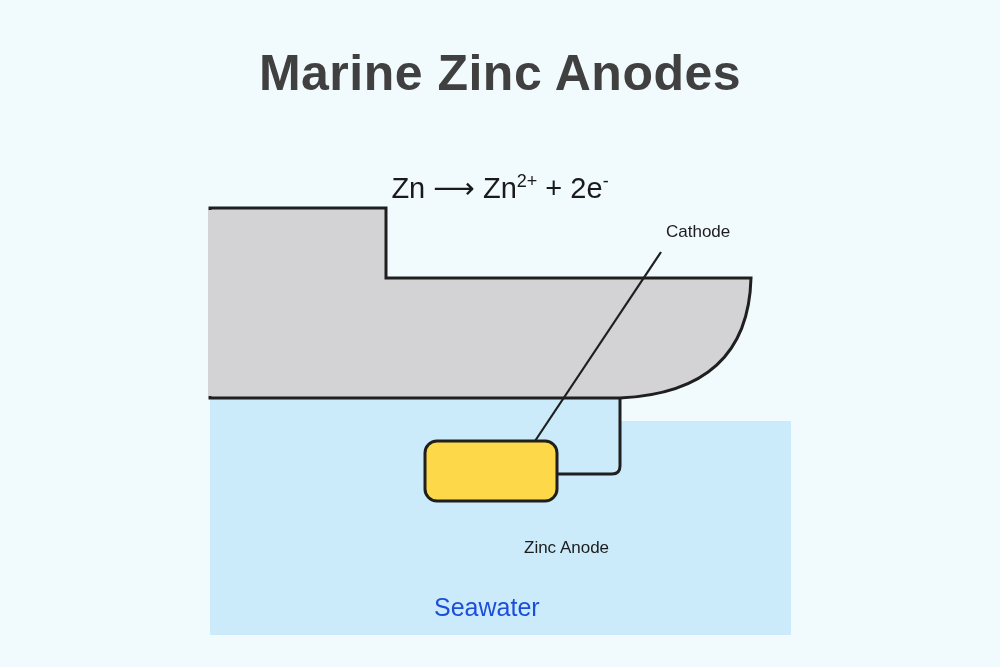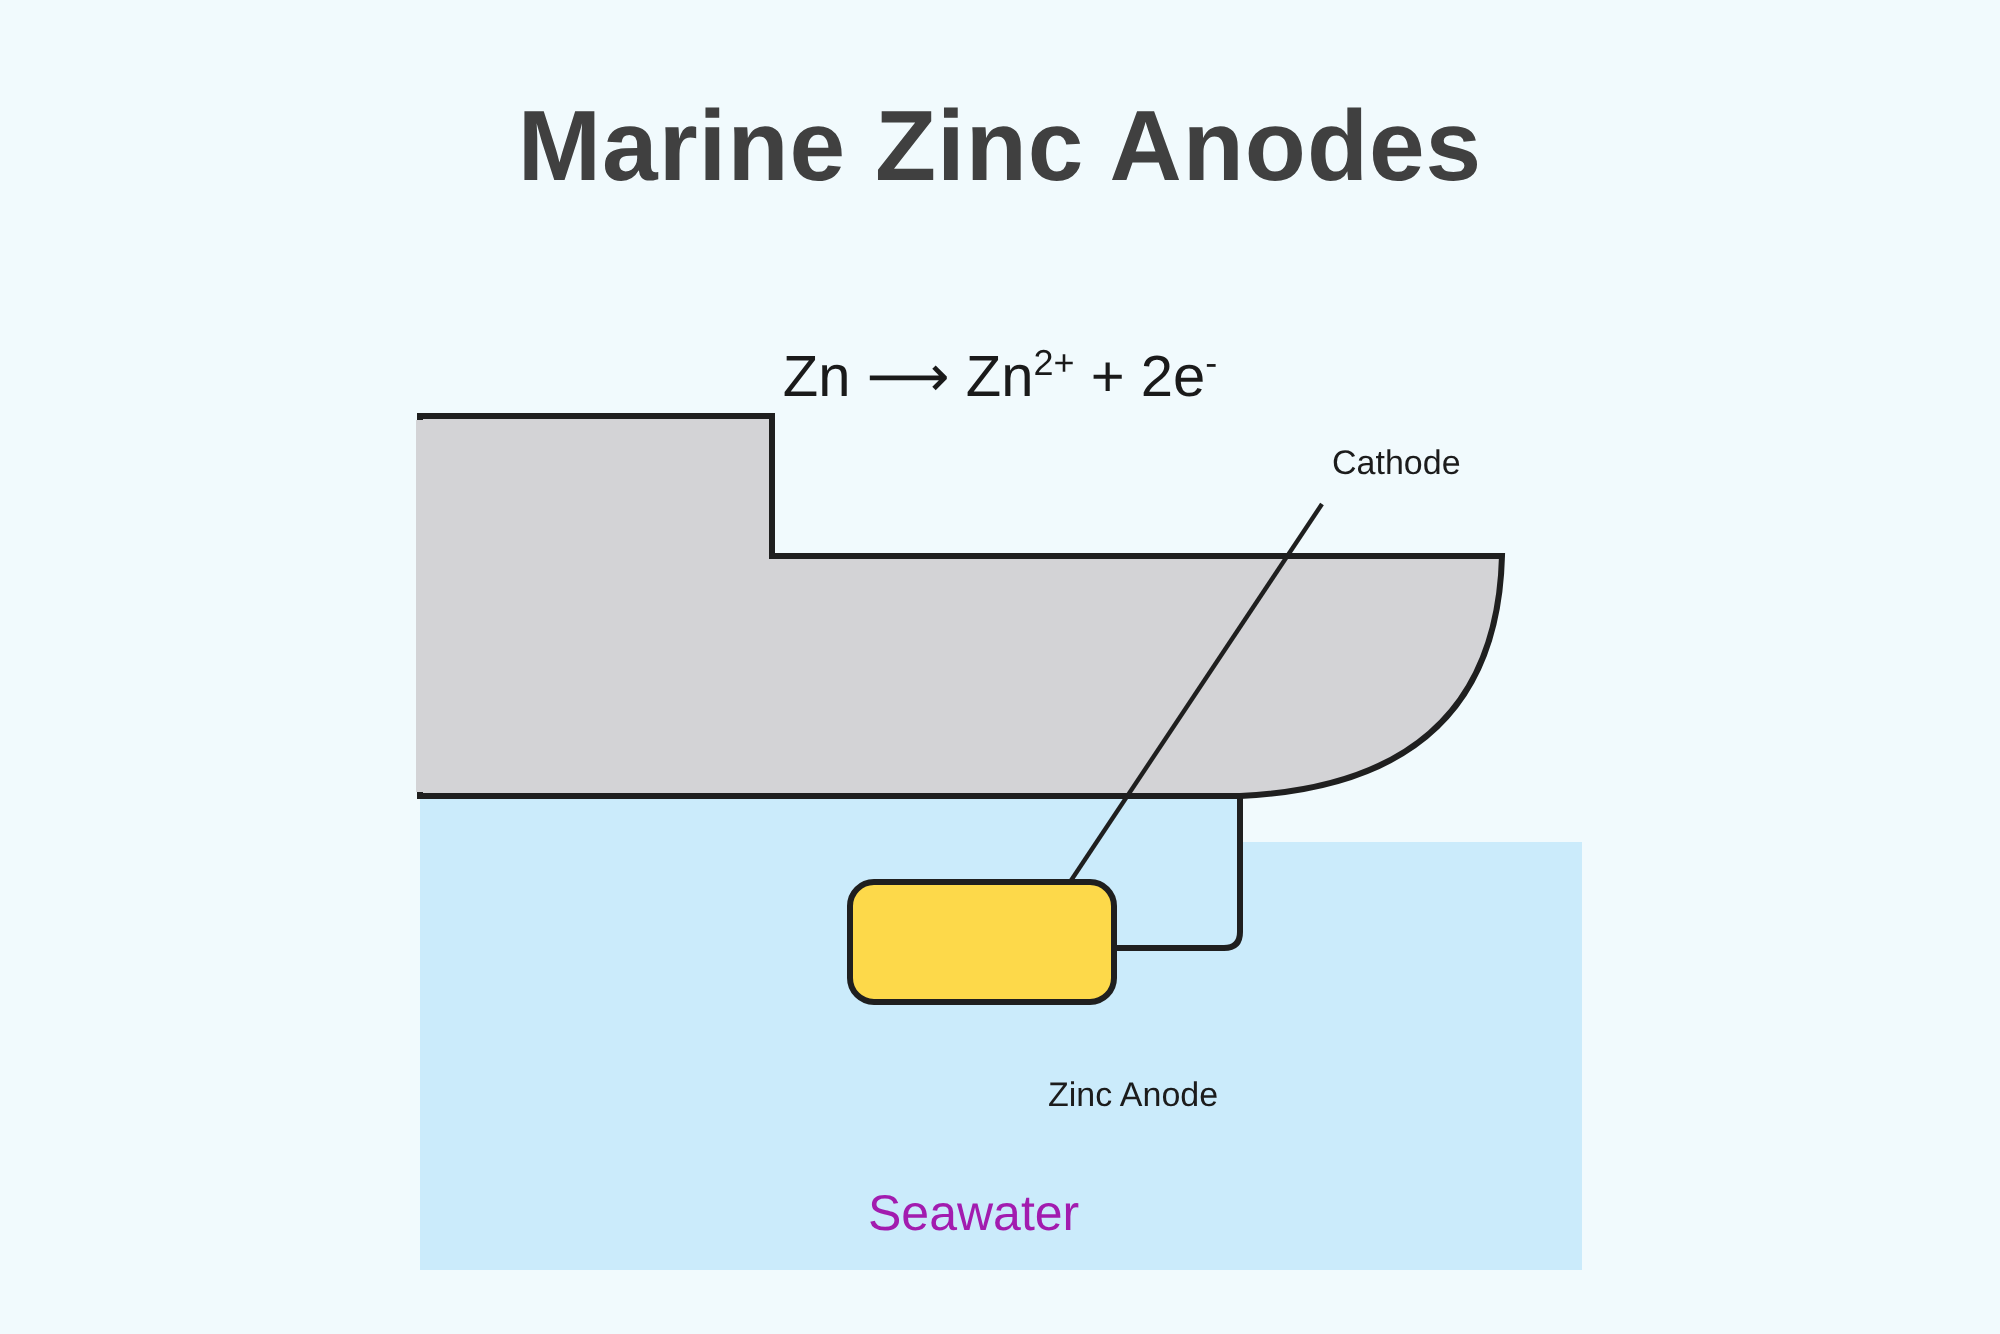--- a/index.html
+++ b/index.html
@@ -4,21 +4,21 @@
 <style>
   html,body{margin:0;padding:0;}
   body{width:1000px;height:667px;background:#f1fafd;position:relative;overflow:hidden;font-family:"Liberation Sans","DejaVu Sans",sans-serif;}
   .title{position:absolute;left:0;width:1000px;top:44px;text-align:center;font-size:50px;font-weight:bold;color:#404040;letter-spacing:0.5px;}
   .equation{position:absolute;left:0;width:1000px;top:152px;text-align:center;font-size:29px;color:#1a1a1a;margin-top:19px;}
   .equation sup{font-size:18px;}
   svg{position:absolute;left:0;top:0;}
   .label{position:absolute;font-size:17px;color:#1c1c1c;}
   .cathode-label{left:666px;top:222px;}
   .anode-label{left:524px;top:538px;}
-  .sea-label{left:434px;top:593px;color:#a21caf;font-size:25px;}
+  .sea-label{left:434px;top:593px;color:#1d4ed8;font-size:25px;}
 </style>
 </head>
 <body>
 
 <div class="title">Marine Zinc Anodes</div>
 
 <div class="equation">
   <span>Zn</span>
   <span>⟶</span>
   <span>Zn</span><sup>2+</sup>

